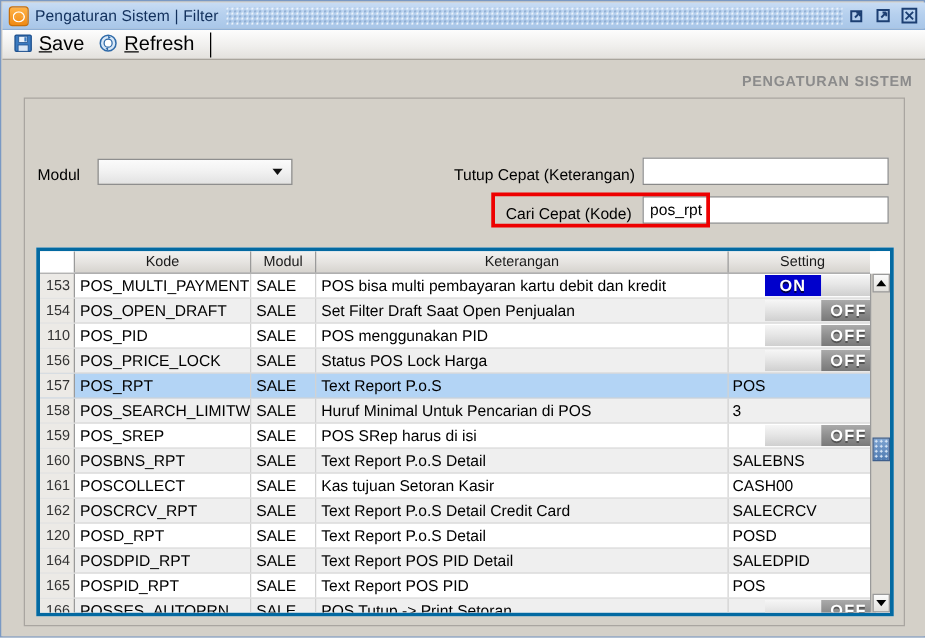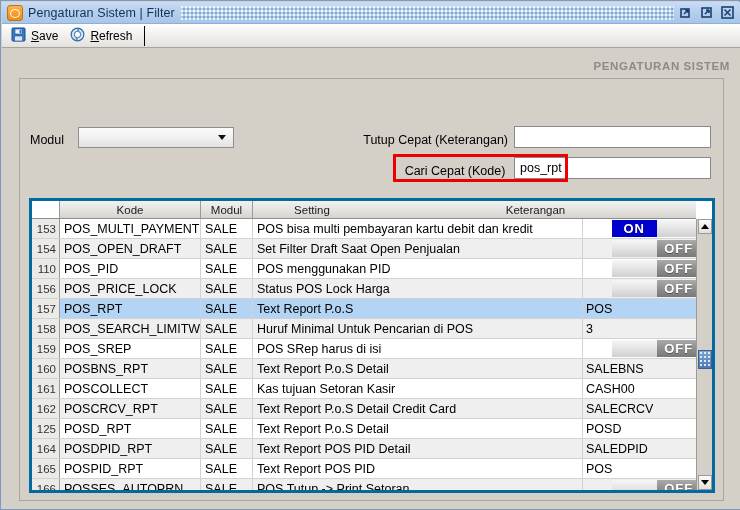--- a/index.html
+++ b/index.html
@@ -104,21 +104,21 @@
     padding-left: 6px;
   }
   .tbar-item {
     display: flex;
     align-items: center;
     height: 20px;
     padding: 0 9px 0 3px;
     gap: 5px;
   }
   .tbar-label {
-    font-size: 12px;
+    font-size: 16px;
     color: #000;
   }
   .tbar-label u { text-decoration: underline; }
   #toolbar-sep {
     width: 1px;
     height: 20px;
     background: #000;
     margin-left: 3px;
   }
   #toolbar-rest {
@@ -477,22 +477,22 @@
         <span id="input-cari-kode-text">pos_rpt</span>
       </div>
       <div id="red-outline"></div>
 
       <div id="grid">
 
         <div id="grid-head">
           <div class="hcell corner c-num"></div>
           <div class="hcell c-kode">Kode</div>
           <div class="hcell c-modul">Modul</div>
+          <div class="hcell c-ket">Keterangan</div>
           <div class="hcell c-set">Setting</div>
-          <div class="hcell c-ket">Keterangan</div>
           <div style="width:16px;flex:0 0 16px;background:#ffffff;"></div>
         </div>
 
         <div id="grid-body">
             <div class="row">
               <div class="cell rownum c-num">153</div>
               <div class="cell c-kode">POS_MULTI_PAYMENT</div>
               <div class="cell c-modul">SALE</div>
               <div class="cell c-ket">POS bisa multi pembayaran kartu debit dan kredit</div>
               <div class="cell c-set" style="padding: 0px;">
@@ -589,21 +589,21 @@
             <div class="row alt">
               <div class="cell rownum c-num">162</div>
               <div class="cell c-kode">POSCRCV_RPT</div>
               <div class="cell c-modul">SALE</div>
               <div class="cell c-ket">Text Report P.o.S Detail Credit Card</div>
               <div class="cell c-set" style="padding: 0px;">
                 <span class="setval">SALECRCV</span>
               </div>
             </div>
             <div class="row">
-              <div class="cell rownum c-num">125</div>
+              <div class="cell rownum c-num">120</div>
               <div class="cell c-kode">POSD_RPT</div>
               <div class="cell c-modul">SALE</div>
               <div class="cell c-ket">Text Report P.o.S Detail</div>
               <div class="cell c-set" style="padding: 0px;">
                 <span class="setval">POSD</span>
               </div>
             </div>
             <div class="row alt">
               <div class="cell rownum c-num">164</div>
               <div class="cell c-kode">POSDPID_RPT</div>

